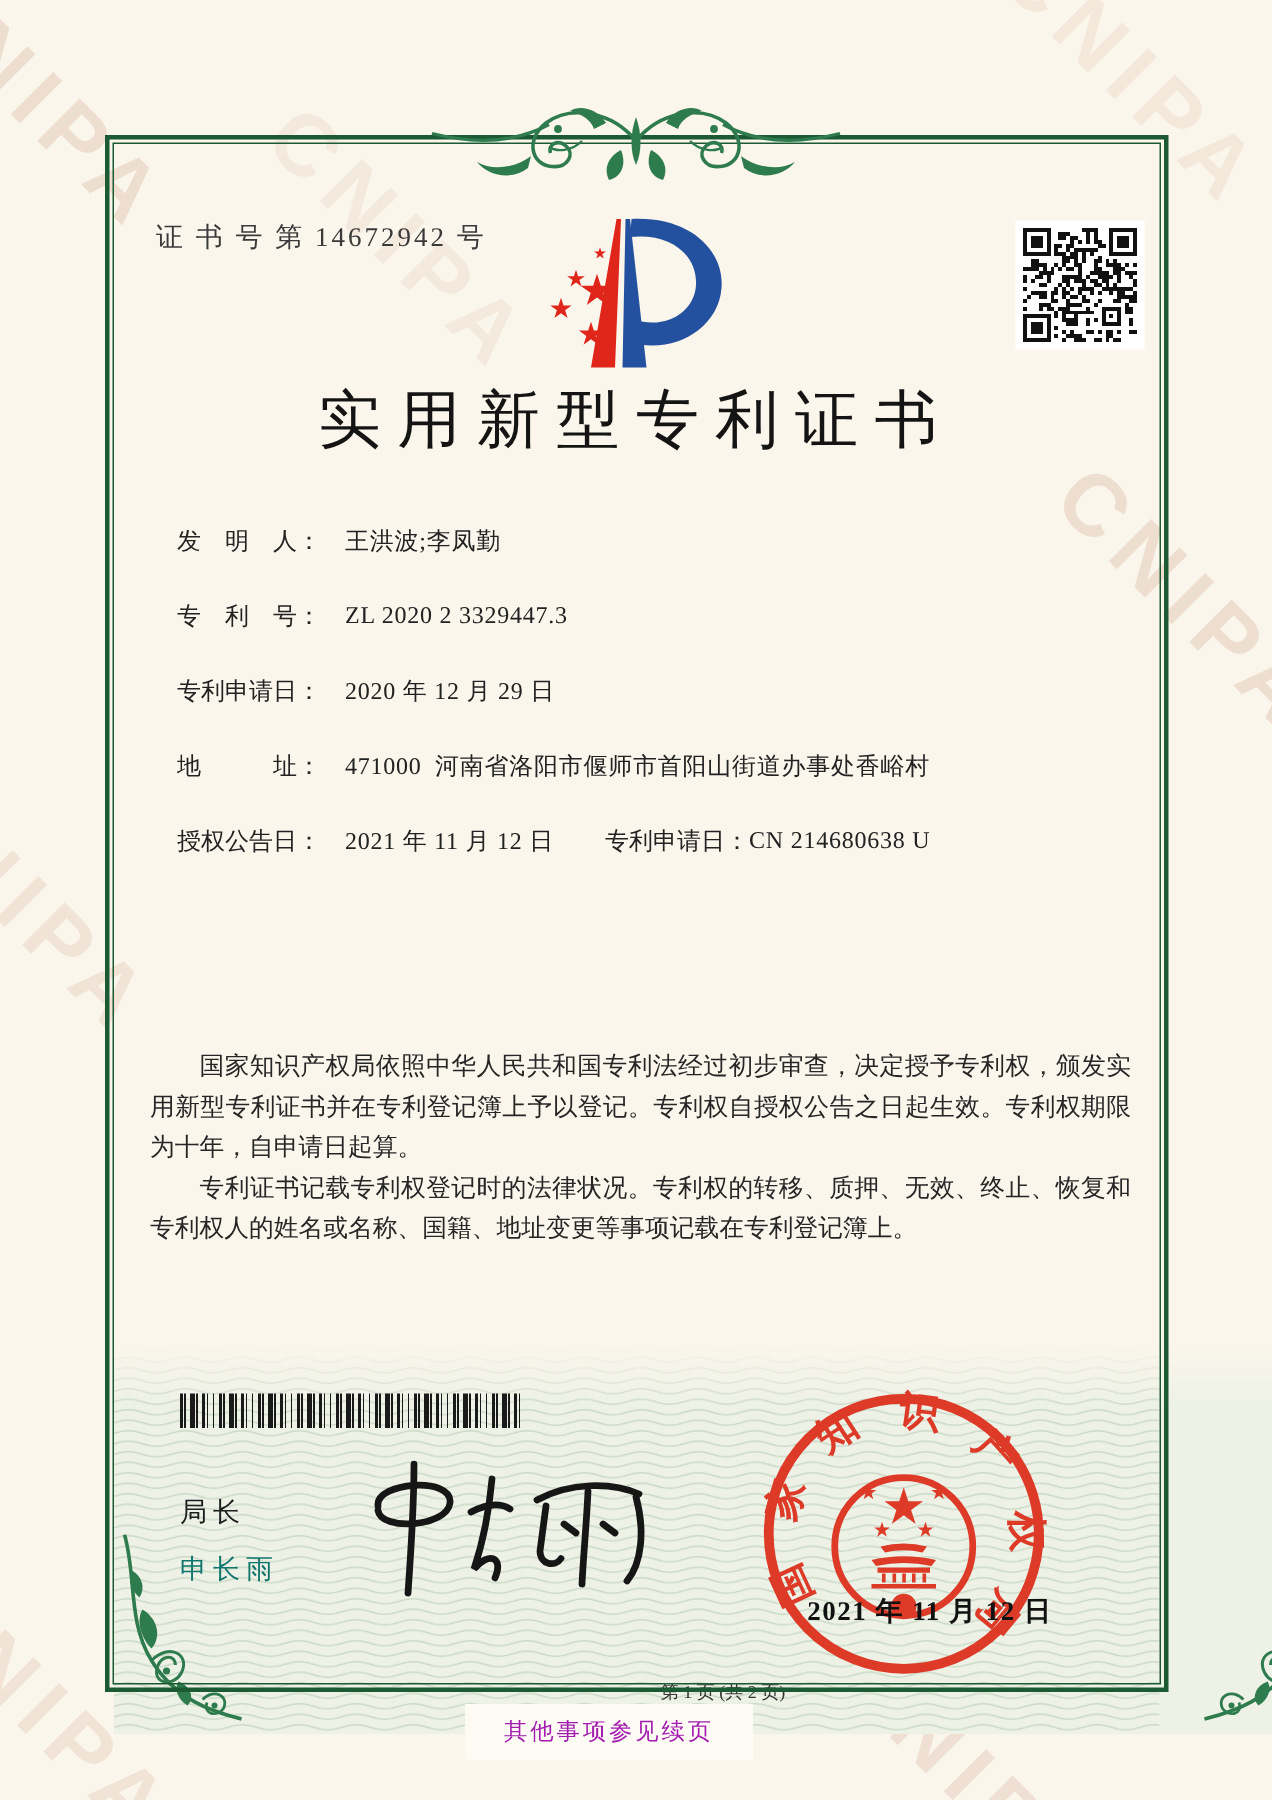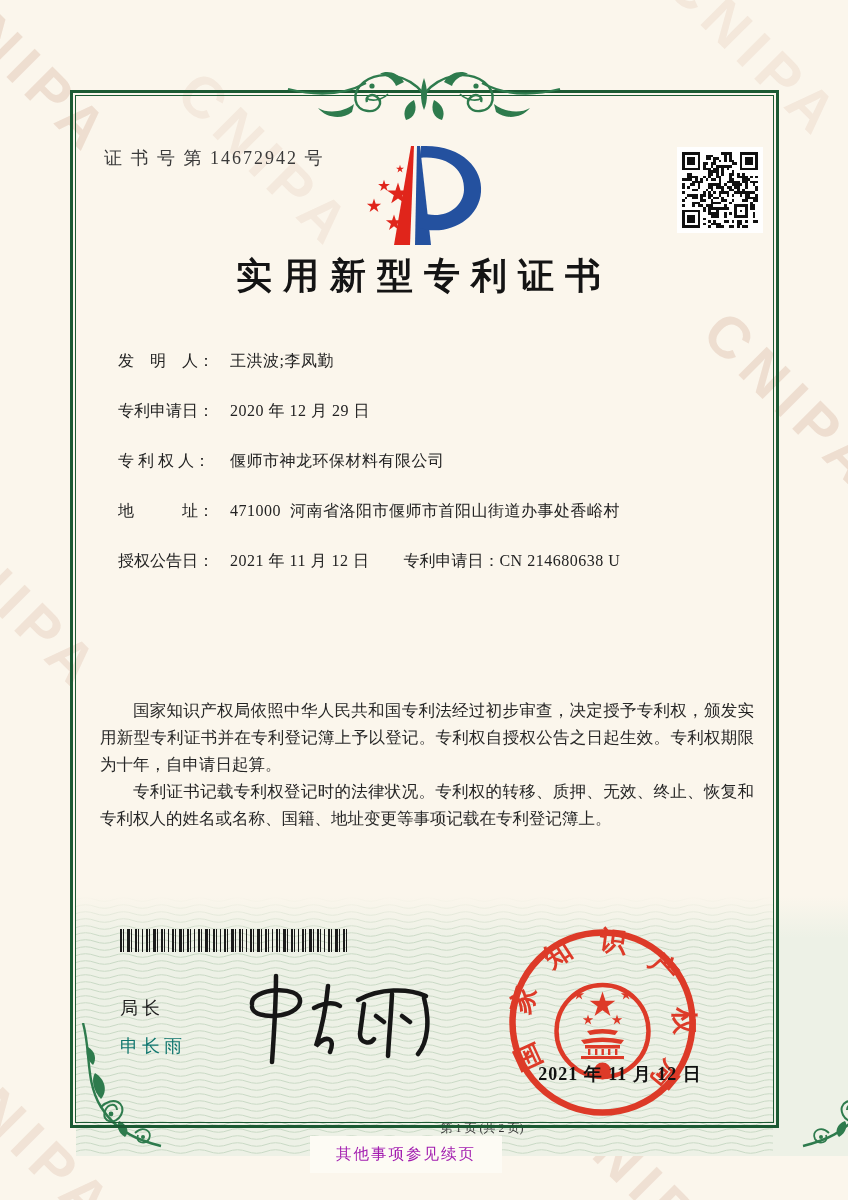--- a/index.html
+++ b/index.html
@@ -24,21 +24,21 @@
   
   .frame{position:absolute;left:70px;top:90px;width:709px;height:1038px;border:3px solid var(--green);z-index:3;pointer-events:none}
   .frame::after{content:"";position:absolute;inset:2px;border:1px solid var(--green)}
   .dragons{position:absolute;left:284px;top:56px;z-index:4}
   .corner{position:absolute;bottom:3px;z-index:4}
   .corner-r{right:2px}.corner-l{left:2px;transform:scaleX(-1)}
   
   .cert-no{position:absolute;left:104px;top:146px;font-size:18px;letter-spacing:2px;color:#3a3a3a;z-index:5}
   .logo{position:absolute;left:330px;top:126px;z-index:5}
   .qr{position:absolute;left:677px;top:147px;width:86px;height:86px;background:#fff;padding:5px;z-index:5}
-  .title{position:absolute;left:0;top:252px;width:100%;text-align:center;font-size:36px;font-weight:bold;
+  .title{position:absolute;left:0;top:252px;width:100%;text-align:center;font-size:42px;font-weight:normal;
     letter-spacing:11px;color:#141414;z-index:5}
   .fields{position:absolute;left:118px;top:336px;width:620px;z-index:5;font-size:16px}
   .frow{display:flex;align-items:center;height:50px;white-space:pre}
   .flabel{display:inline-block;min-width:112px}
   .fvalue{letter-spacing:.5px}
   .gsep{display:inline-block;width:34px}
   .body-text{position:absolute;left:100px;top:697px;width:654px;font-size:16.5px;line-height:27px;
     text-align:justify;color:#262626;z-index:5}
   .body-text p{text-indent:2em}
   
@@ -476,22 +476,22 @@
           <rect x="23" y="28" width="1" height="1"></rect>
           <rect x="24" y="28" width="1" height="1"></rect>
         </g>
     </g>
   </svg>
 
   <div class="title">实用新型专利证书</div>
 
   <div class="fields">
     <div class="frow"><span class="flabel">发　明　人：</span><span class="fvalue">王洪波;李凤勤</span></div>
+    <div class="frow"><span class="flabel">专　利　号：</span><span class="fvalue">ZL 2020 2 3329447.3</span></div>
     <div class="frow"><span class="flabel">专利申请日：</span><span class="fvalue">2020 年 12 月 29 日</span></div>
-    <div class="frow"><span class="flabel">专 利 权 人：</span><span class="fvalue">偃师市神龙环保材料有限公司</span></div>
     <div class="frow"><span class="flabel">地　　　址：</span><span class="fvalue">471000  河南省洛阳市偃师市首阳山街道办事处香峪村</span></div>
     <div class="frow">
       <span class="flabel">授权公告日：</span><span class="fvalue">2021 年 11 月 12 日</span>
       <span class="gsep"></span>
       <span>专利申请日：</span><span class="fvalue">CN 214680638 U</span>
     </div>
   </div>
 
   <div class="body-text">
     <p>国家知识产权局依照中华人民共和国专利法经过初步审查，决定授予专利权，颁发实用新型专利证书并在专利登记簿上予以登记。专利权自授权公告之日起生效。专利权期限为十年，自申请日起算。</p>

